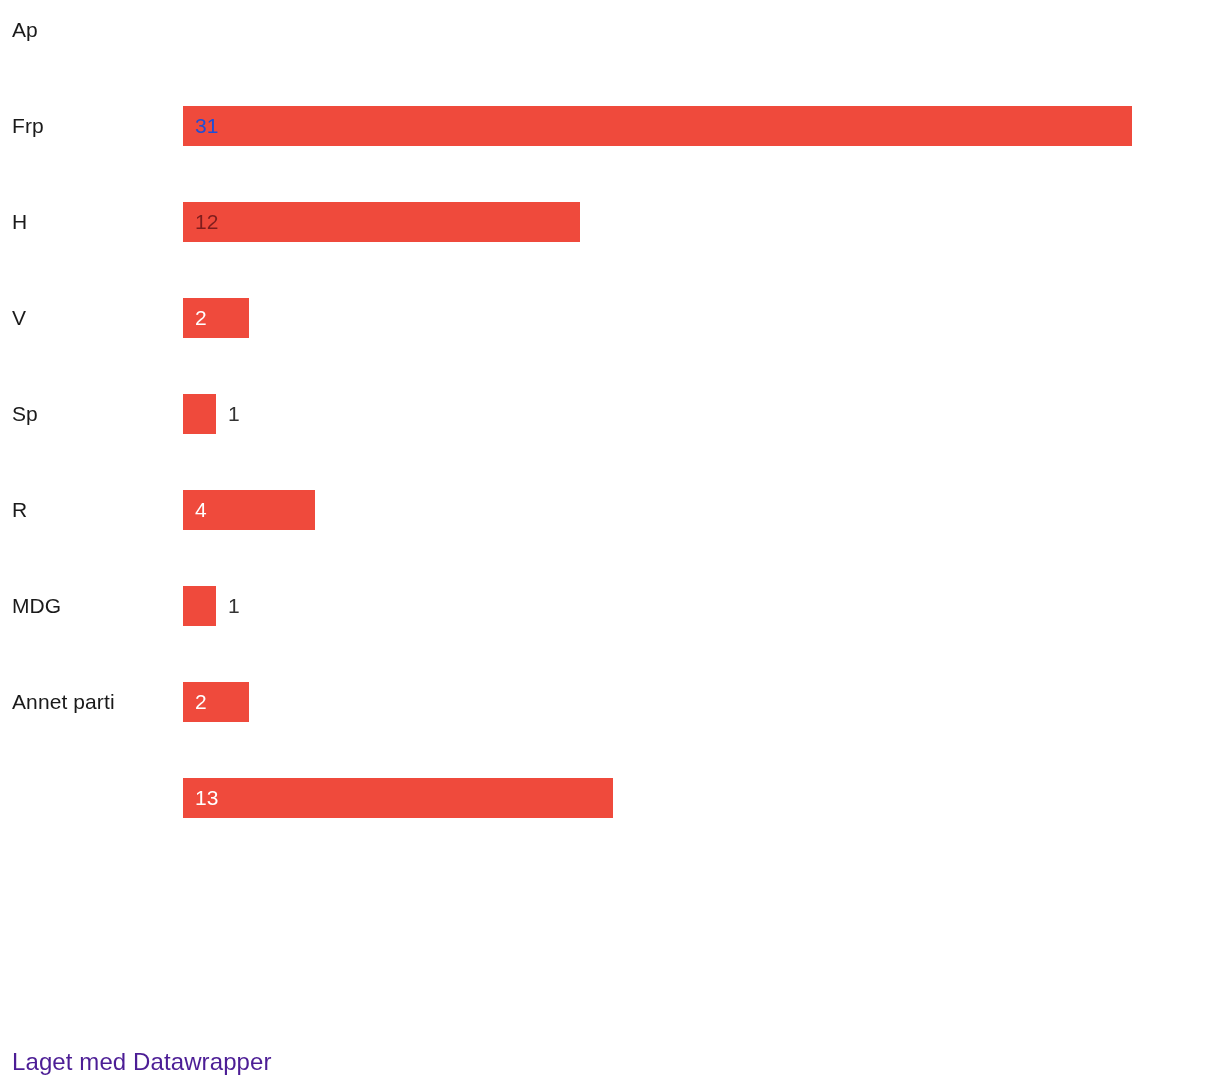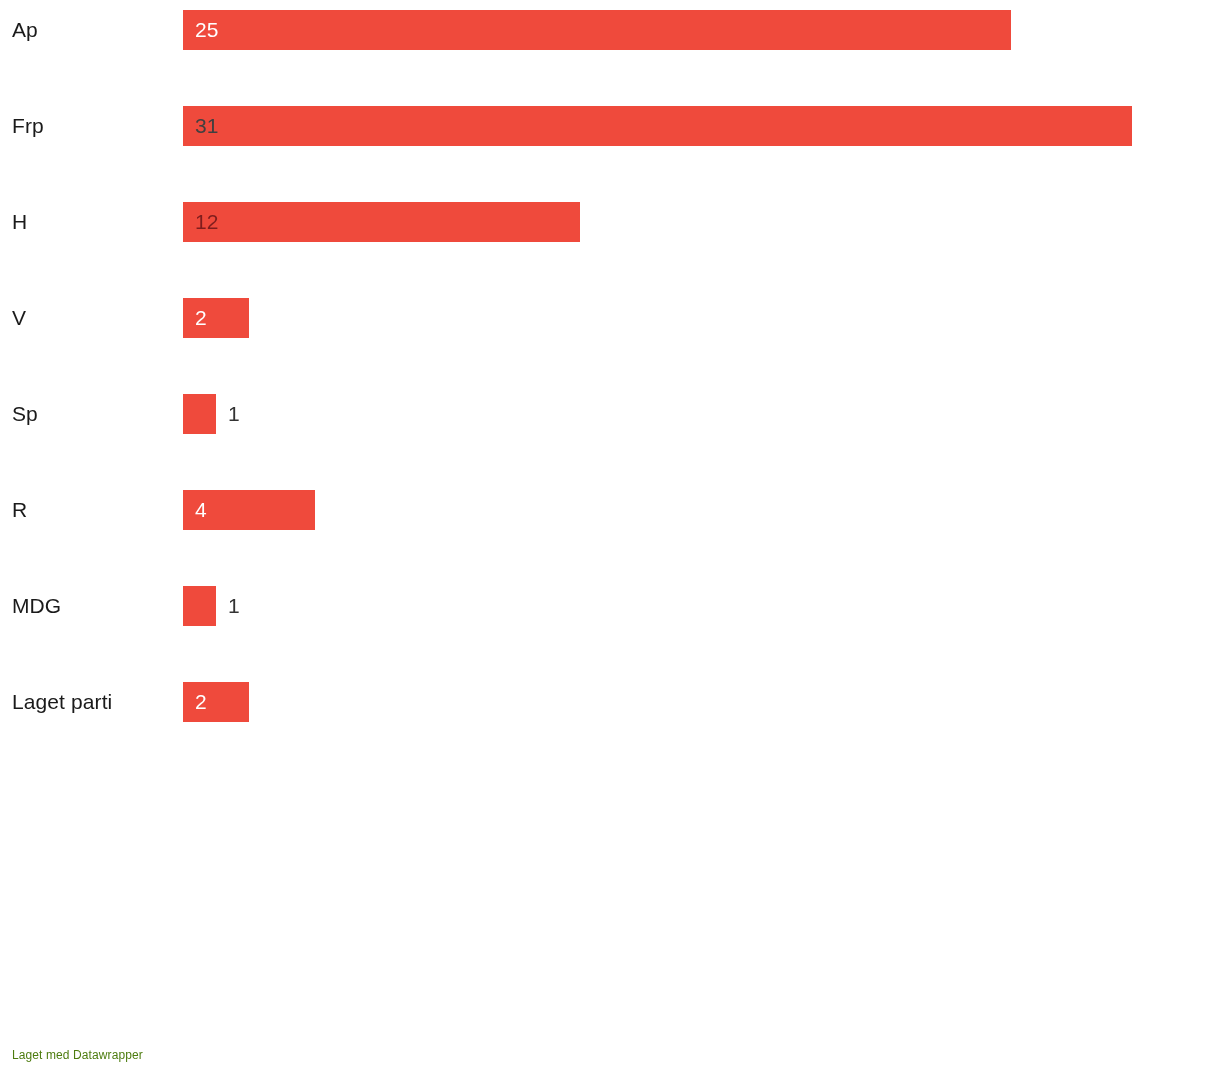--- a/index.html
+++ b/index.html
@@ -81,44 +81,40 @@
     line-height: 40px;
     font-size: 21px;
     color: #333333;
     white-space: nowrap;
   }
 
   .chart-footer {
     position: absolute;
     left: 12px;
     top: 1048px;
-    font-size: 12px;
-    color: #4d7c0f;
+    font-size: 24px;
+    color: #4c1d95;
     letter-spacing: 0.1px;
     white-space: nowrap;
   }
 </style>
 </head>
 <body>
 
 <div class="chart-root">
 
   <div class="bars-area">
       <div class="bar-row">
         <div class="bar-label">Ap</div>
-        <div class="bar-track">
-          <div class="bar-fill" style="width: 827.5px; background: rgb(239, 74, 60);"></div>
-          <div class="bar-value-inside" style="color: rgb(255, 255, 255);">25</div>
-        </div>
       </div>
       <div class="bar-row">
         <div class="bar-label">Frp</div>
         <div class="bar-track">
           <div class="bar-fill" style="width: 1026.1px; background: rgb(239, 74, 60);"></div>
-          <div class="bar-value-inside" style="color: #404040;">31</div>
+          <div class="bar-value-inside" style="color: #1d4ed8;">31</div>
         </div>
       </div>
       <div class="bar-row">
         <div class="bar-label">H</div>
         <div class="bar-track">
           <div class="bar-fill" style="width: 397.2px; background: rgb(239, 74, 60);"></div>
           <div class="bar-value-inside" style="color: #7f1d1d;">12</div>
         </div>
       </div>
       <div class="bar-row">
@@ -143,25 +139,29 @@
         </div>
       </div>
       <div class="bar-row">
         <div class="bar-label">MDG</div>
         <div class="bar-track">
           <div class="bar-fill" style="width: 33.1px; background: rgb(239, 74, 60);"></div>
           <div class="bar-value-outside" style="left: 45.1px; color: rgb(51, 51, 51);">1</div>
         </div>
       </div>
       <div class="bar-row">
-        <div class="bar-label">Laget parti</div>
+        <div class="bar-label">Annet parti</div>
         <div class="bar-track">
           <div class="bar-fill" style="width: 66.2px; background: rgb(239, 74, 60);"></div>
           <div class="bar-value-inside" style="color: rgb(255, 255, 255);">2</div>
         </div>
       </div>
       <div class="bar-row">
+        <div class="bar-track">
+          <div class="bar-fill" style="width: 430.3px; background: rgb(239, 74, 60);"></div>
+          <div class="bar-value-inside" style="color: rgb(255, 255, 255);">13</div>
+        </div>
       </div>
     </div>
 
   <div class="chart-footer">Laget med Datawrapper</div>
 
 </div>
 
 </body></html>

